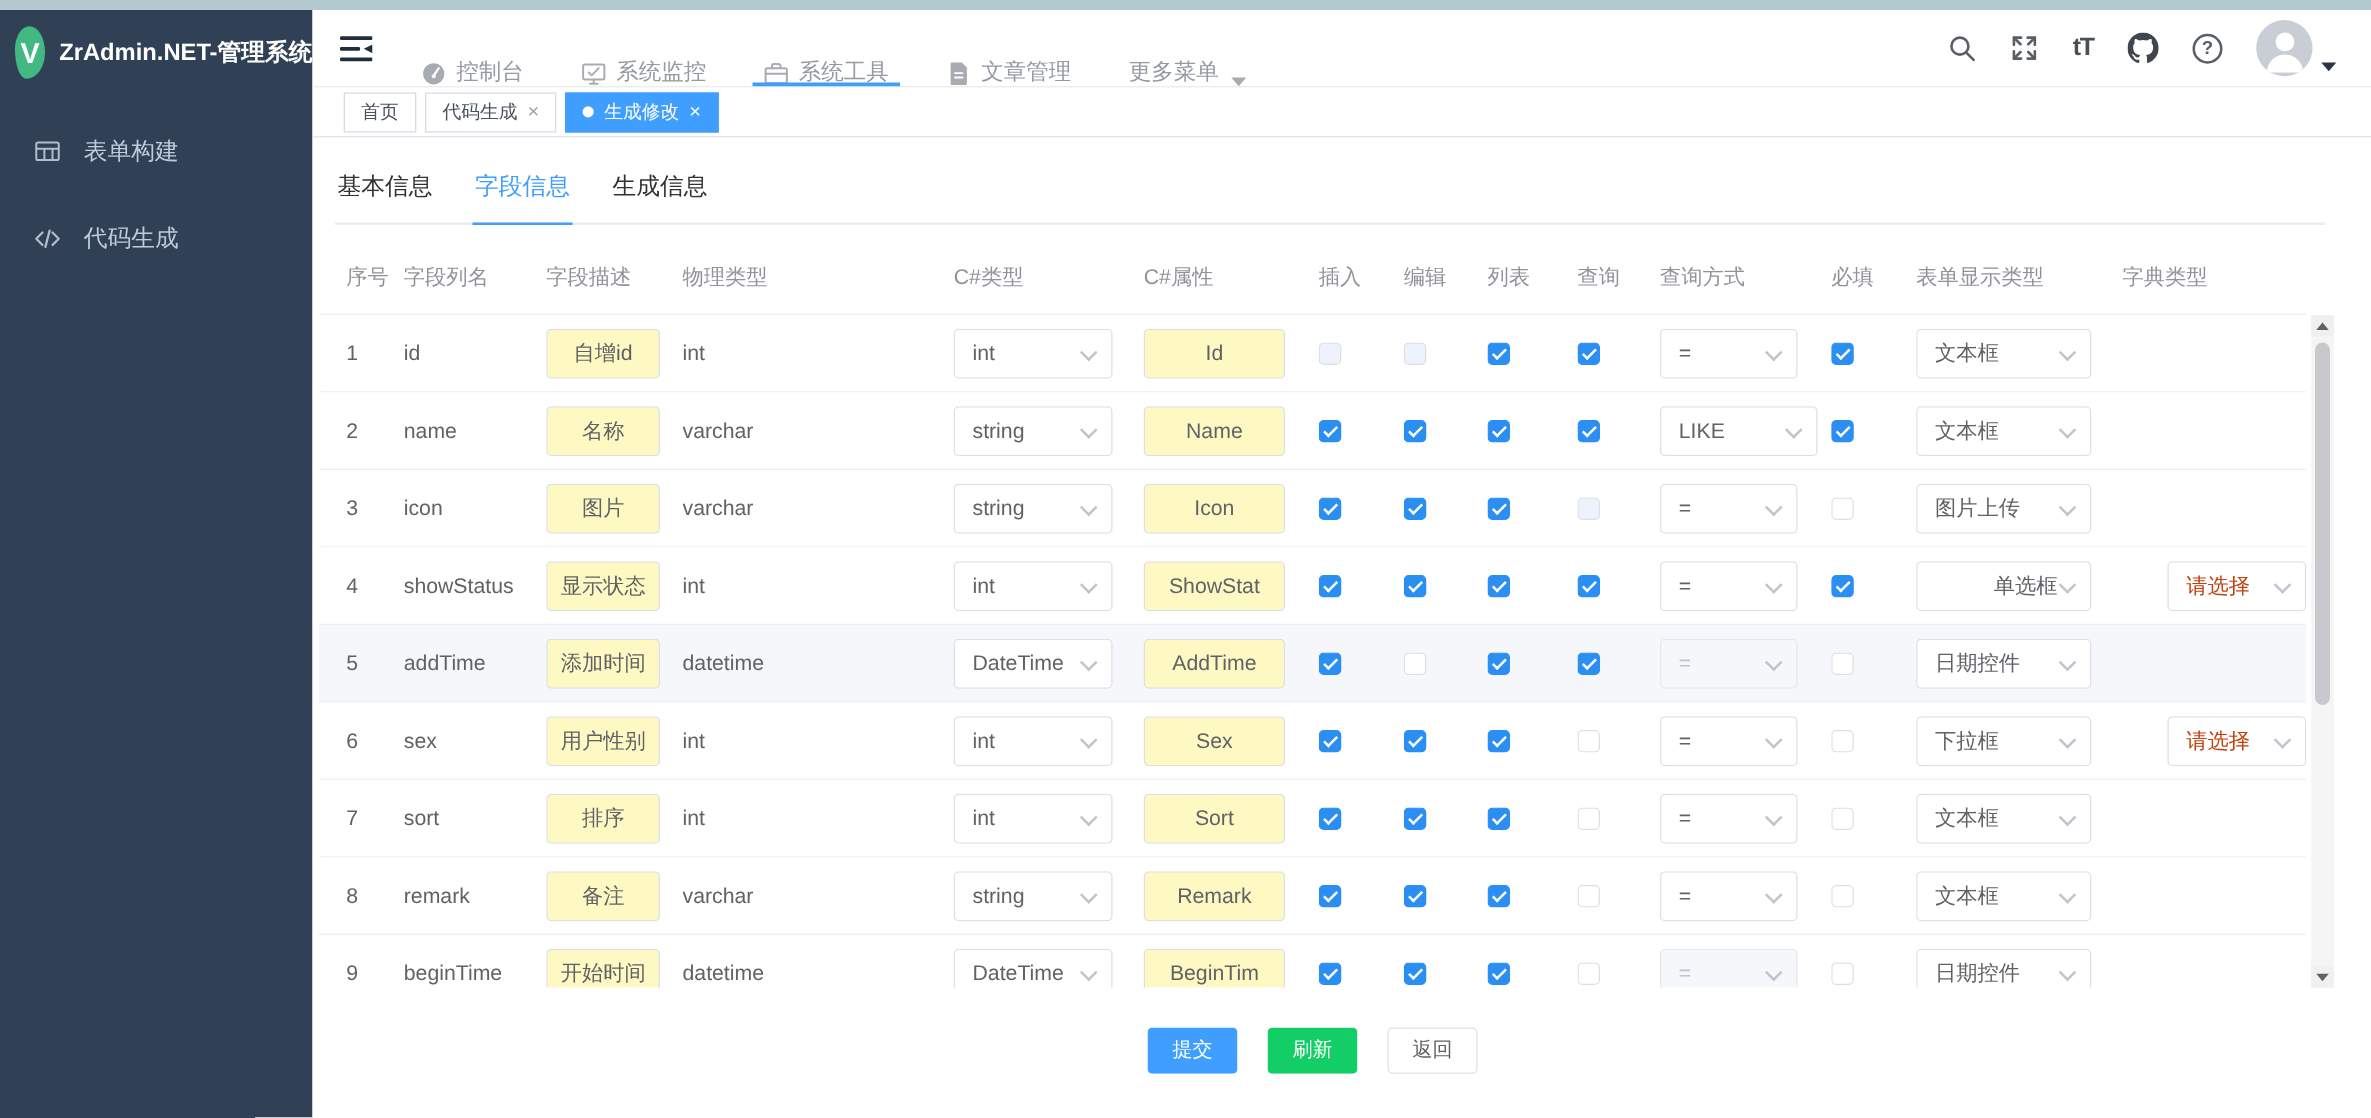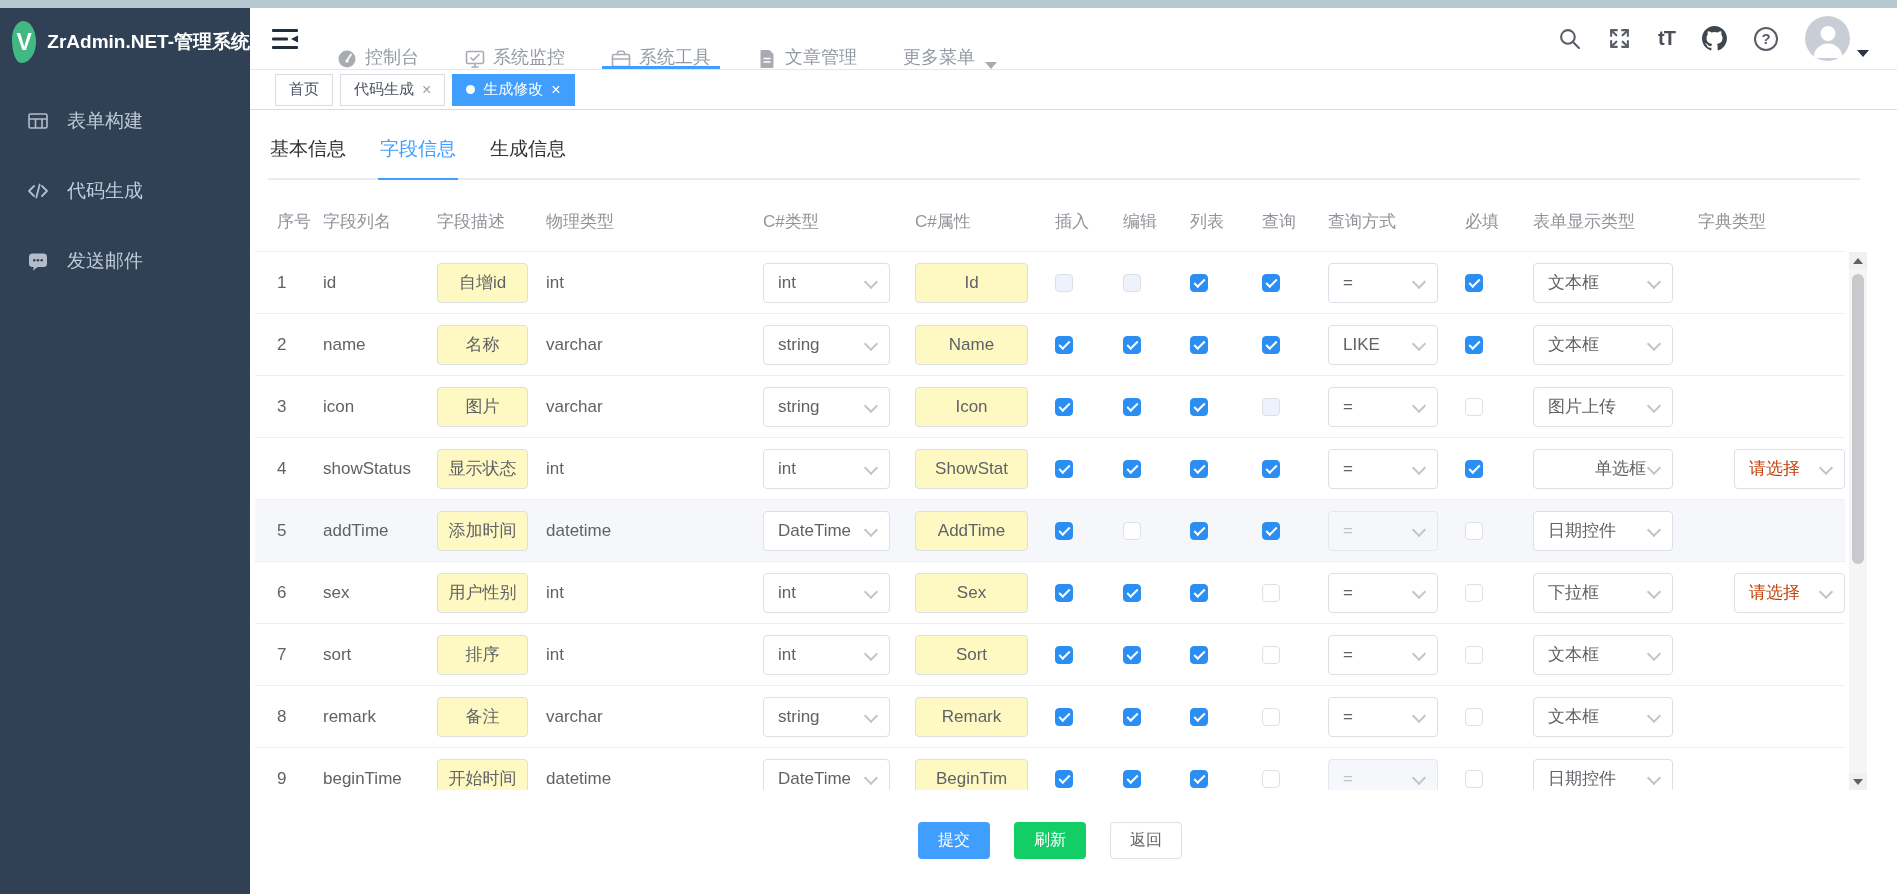--- a/index.html
+++ b/index.html
@@ -135,32 +135,20 @@
           <span>表单构建</span>
         </div>
         <div class="side-item">
           <span class="sicon">
             <svg viewBox="0 0 22 22" width="22" height="22" fill="none" stroke="#b4bccc" stroke-width="1.8" stroke-linecap="round" stroke-linejoin="round">
               <path d="M7 6l-5 5 5 5M15 6l5 5-5 5"></path>
               <path d="M12.7 4.5l-3.4 13"></path>
             </svg>
           </span>
           <span>代码生成</span>
-        </div>
-        <div class="side-item">
-          <span class="sicon">
-            <svg viewBox="0 0 22 22" width="22" height="22">
-              <rect x="2" y="3.5" width="18" height="13.5" rx="3.5" fill="#b4bccc"></rect>
-              <path d="M7 16.5l-1.2 4.2 5.5-4.2z" fill="#b4bccc"></path>
-              <circle cx="7.3" cy="10.2" r="1.3" fill="#304156"></circle>
-              <circle cx="11" cy="10.2" r="1.3" fill="#304156"></circle>
-              <circle cx="14.7" cy="10.2" r="1.3" fill="#304156"></circle>
-            </svg>
-          </span>
-          <span>发送邮件</span>
         </div>
       </nav>
   </aside>
 
   <div class="main">
 
     <header class="topbar">
       <div class="hamburger tb-icon">
         <svg viewBox="0 0 26 22" width="26" height="22" fill="#1f2d3d">
           <rect y="1" width="26" height="3" rx="1"></rect>
@@ -389,21 +377,21 @@
                 <div class="cell " style="width: 67px;">
                   <div class="cb checked"></div>
                 </div>
                 <div class="cell " style="width: 72px;">
                   <div class="cb checked"></div>
                 </div>
                 <div class="cell " style="width: 66px;">
                   <div class="cb checked"></div>
                 </div>
                 <div class="cell " style="width: 137px;">
-                  <div class="sel" style="width: 110px;">
+                  <div class="sel" style="width: 126px;">
                     <span>LIKE</span>
                   </div>
                 </div>
                 <div class="cell " style="width: 68px;">
                   <div class="cb checked"></div>
                 </div>
                 <div class="cell " style="width: 165px;">
                   <div class="sel" style="width: 140px;">
                     <span>文本框</span>
                   </div>

